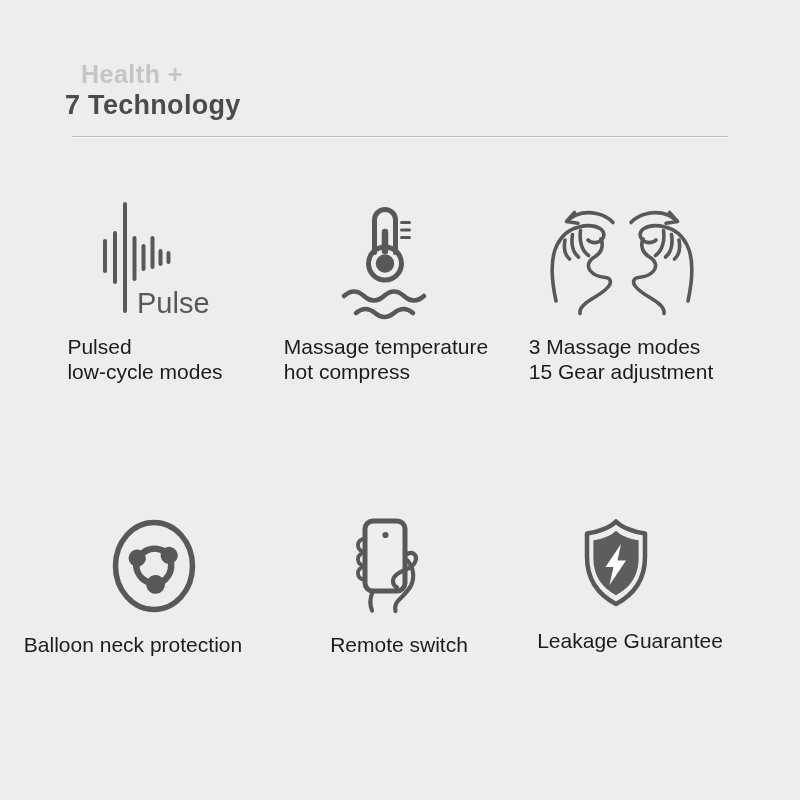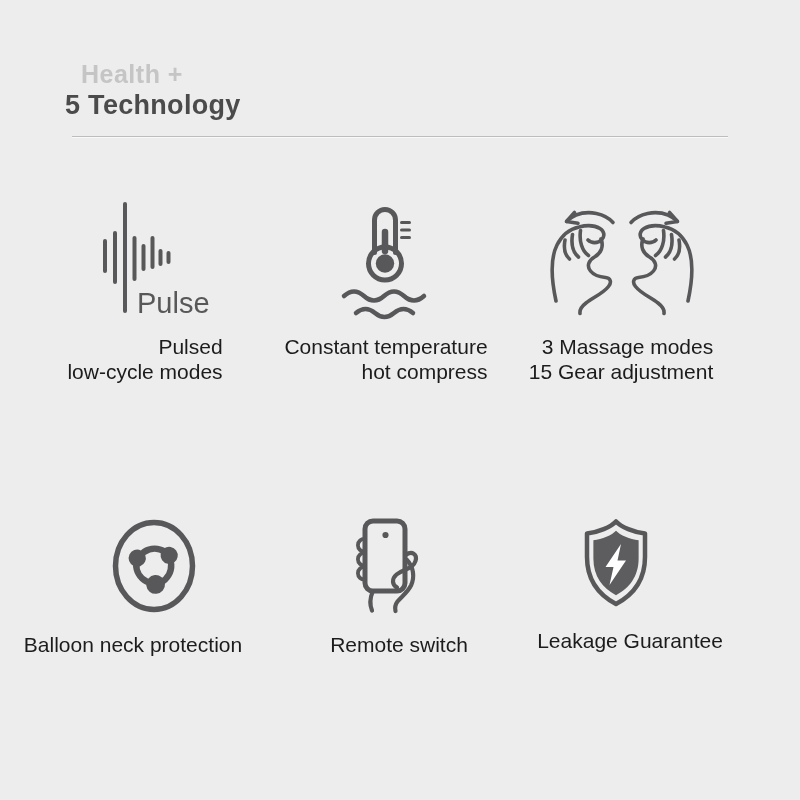--- a/index.html
+++ b/index.html
@@ -32,35 +32,35 @@
 
   
   .icon-svg{position:absolute;}
   .ic{stroke:#58585a;fill:none;stroke-linecap:round;stroke-linejoin:round;}
   .icf{fill:#58585a;stroke:none;}
 
   
   .label{
     position:absolute;
     transform:translateX(-50%);
-    text-align:right;
+    text-align:left;
     font-size:21px;
     line-height:24.5px;
     color:#1c1c1c;
     white-space:nowrap;
   }
   .label.r2{line-height:26px;}
 </style>
 </head>
 <body>
 
 <div class="stage">
 
   <div class="eyebrow">Health +</div>
-  <div class="title">5 Technology</div>
+  <div class="title">7 Technology</div>
   <div class="divider"></div>
 
   <svg class="icon-svg" style="left:95px;top:195px" width="125" height="130" viewBox="95 195 125 130">
     <g class="ic" stroke-width="4">
       <line x1="105" y1="241" x2="105" y2="271"></line>
       <line x1="115" y1="233" x2="115" y2="282"></line>
       <line x1="125" y1="204" x2="125" y2="311"></line>
       <line x1="134.5" y1="238" x2="134.5" y2="279"></line>
       <line x1="143.5" y1="246" x2="143.5" y2="269"></line>
       <line x1="152.5" y1="238" x2="152.5" y2="267"></line>
@@ -143,21 +143,21 @@
     <path fill="#5d5d5f" transform="translate(616 564) scale(0.78) translate(-616 -564)" d="M616 521.5 C621 527 634 532.5 645 533.5 L645 557 C645 580 633 595 616 604 C599 595 587 580 587 557 L587 533.5 C598 532.5 611 527 616 521.5 Z"></path>
     <polygon fill="#ffffff" points="621,544 605.5,567 613.5,567 609.5,585 626,560.5 617.5,560.5"></polygon>
   </svg>
 
   <div class="label" style="left:145px;top:335px">
     <div>Pulsed</div>
     <div>low-cycle modes</div>
   </div>
 
   <div class="label" style="left:386px;top:335px">
-    <div>Constant temperature</div>
+    <div>Massage temperature</div>
     <div>hot compress</div>
   </div>
 
   <div class="label" style="left:621px;top:335px">
     <div>3 Massage modes</div>
     <div>15 Gear adjustment</div>
   </div>
 
   <div class="label r2" style="left:133px;top:632px">
     <div>Balloon neck protection</div>

